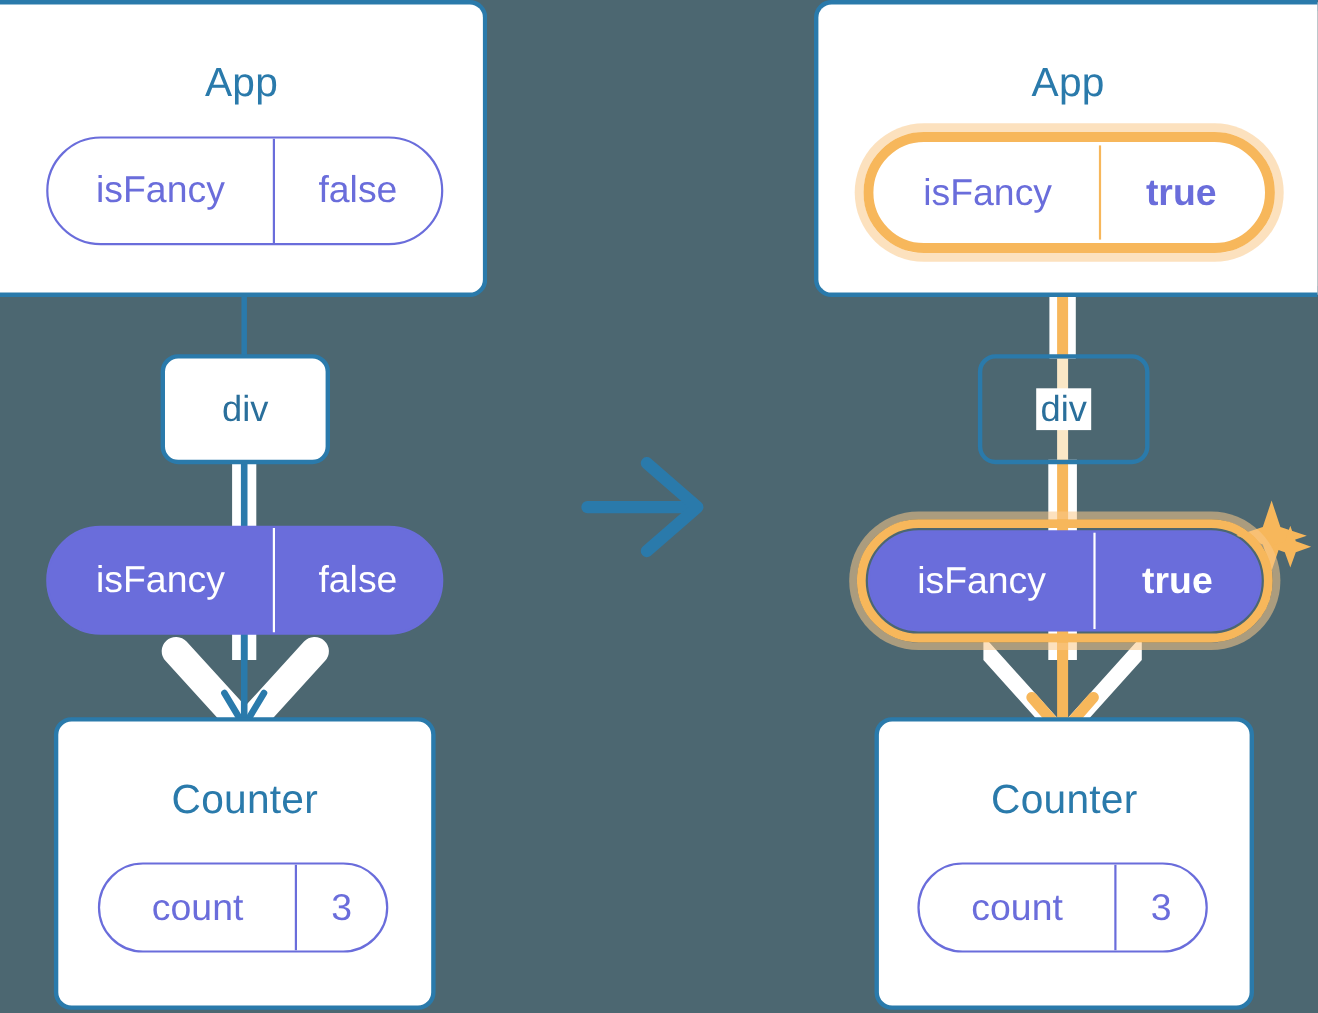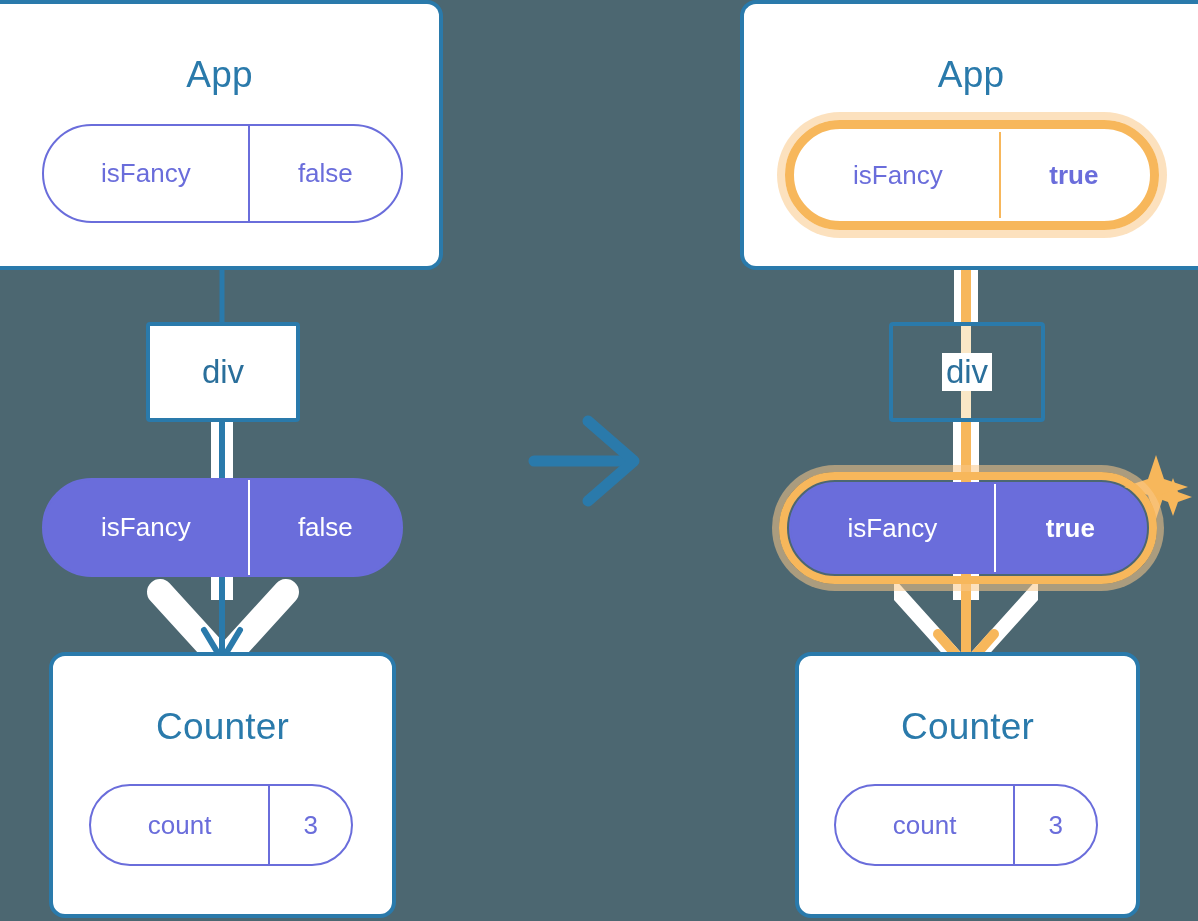--- a/index.html
+++ b/index.html
@@ -33,21 +33,21 @@
     left:0;right:0;
     text-align:center;
     color:#2a7aab;
     font-size:37px;
     letter-spacing:.2px;
   }
   .node-box{
     position:absolute;
     background:#ffffff;
     border:4px solid #2a7aab;
-    border-radius:4px;
+    border-radius:16px;
     box-sizing:border-box;
     display:flex;align-items:center;justify-content:center;
     color:#2a6f9b;
     font-size:33px;
   }
 
   
   .pill{
     position:absolute;
     box-sizing:border-box;
@@ -65,21 +65,21 @@
 
   .pill-filled{
     background:#6a6ddb;
     border:2.5px solid #6a6ddb;
   }
   .pill-filled .pill-key,.pill-filled .pill-val{color:#ffffff;}
   .pill-filled .pill-val{border-left:2.5px solid #ffffff;}
 
   .pill-key,.pill-val{
     display:flex;align-items:center;justify-content:center;
-    font-size:26px;
+    font-size:34px;
     box-sizing:border-box;
     white-space:nowrap;
   }
   .bold{font-weight:bold;}
 
   
   .ring{
     position:absolute;
     border-radius:999px;
     box-sizing:border-box;

